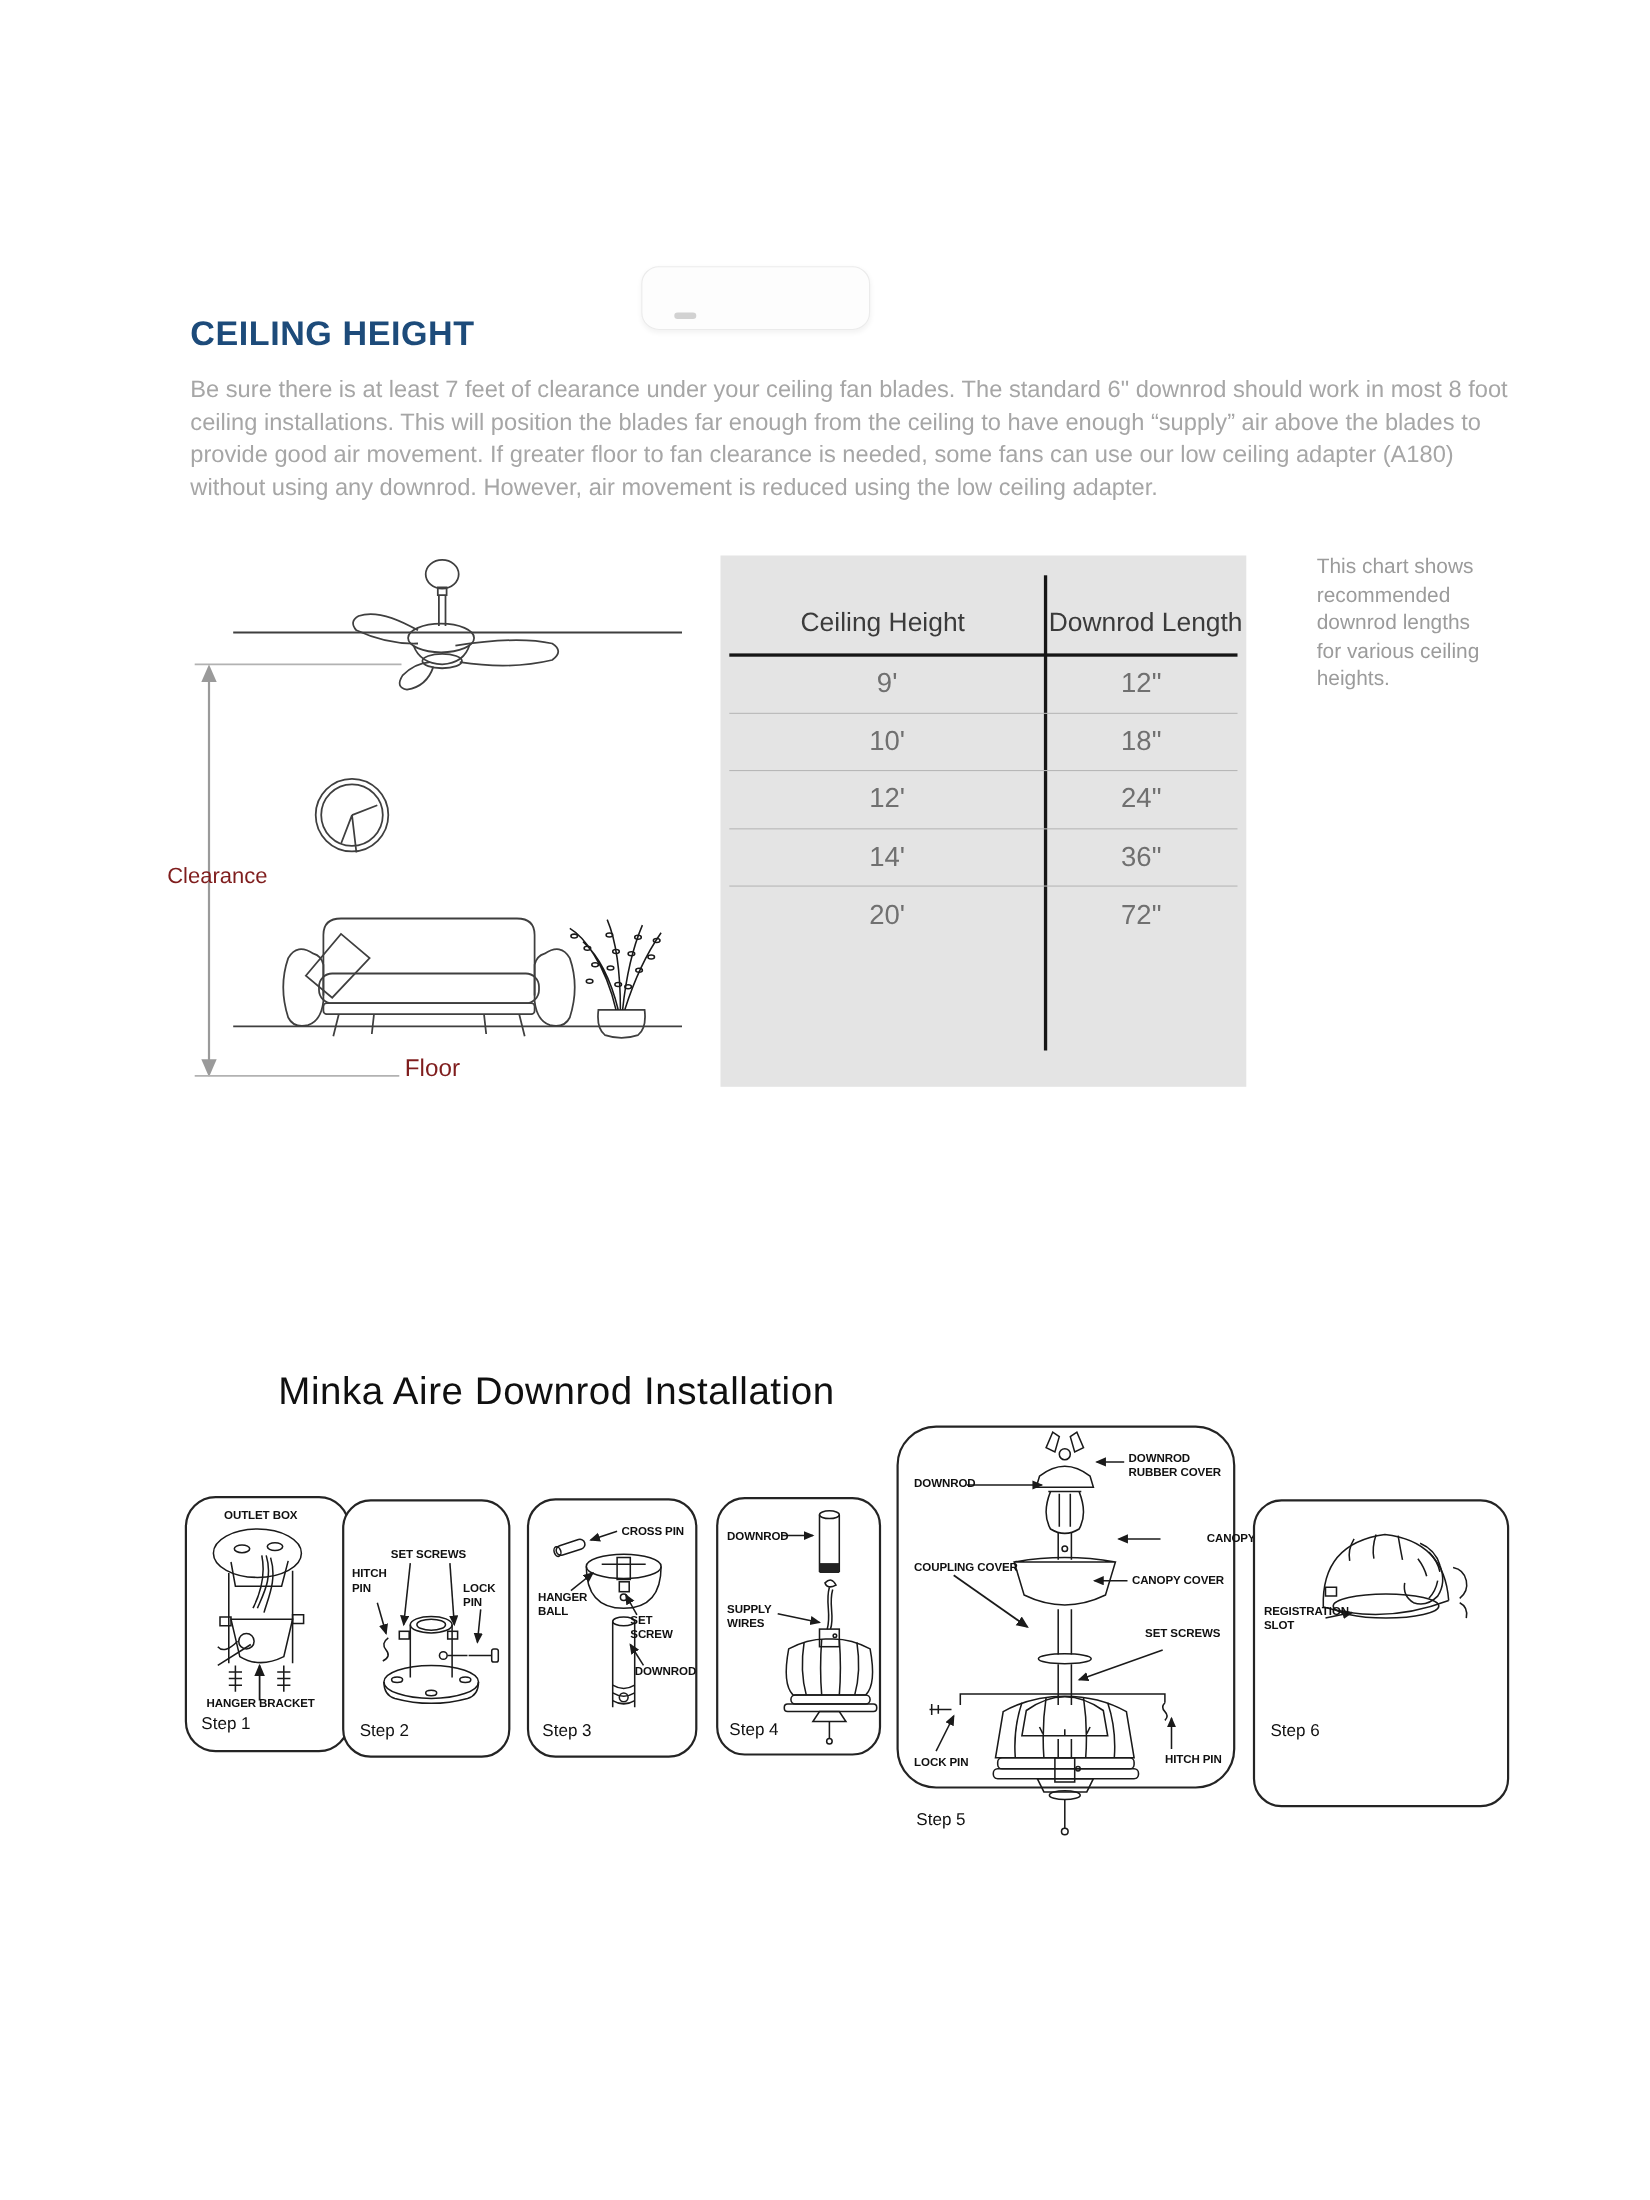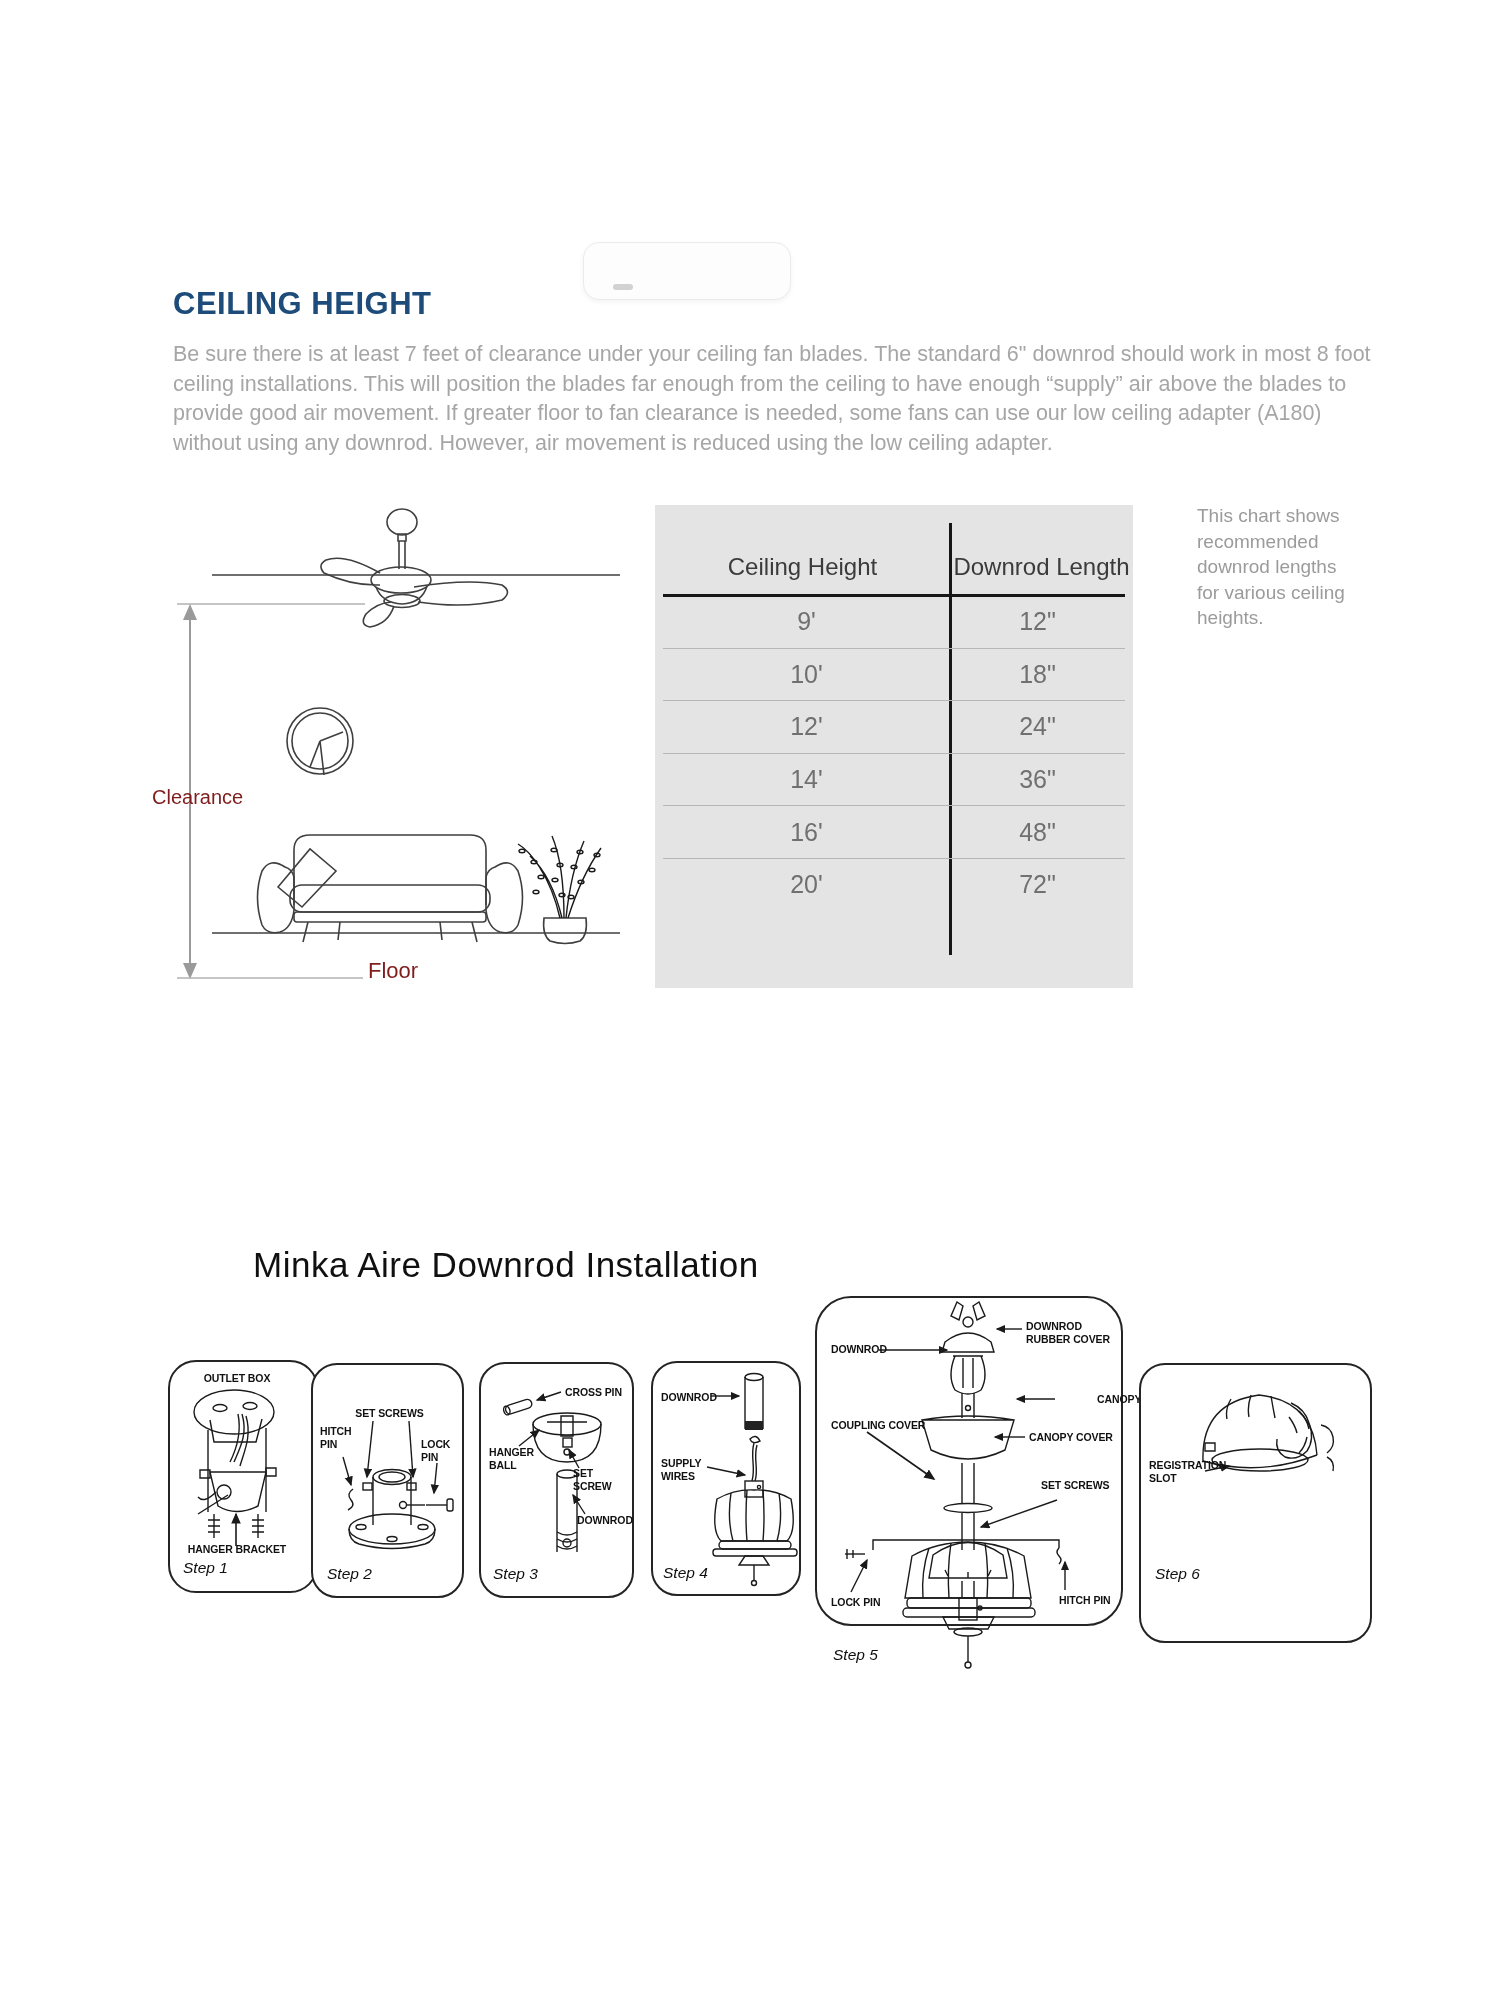--- a/index.html
+++ b/index.html
@@ -38,21 +38,21 @@
     line-height:25.5px;color:#9b9b9b;}
 
   
   .inst-title{position:absolute;left:253px;top:1245px;font-size:35px;color:#101010;
     letter-spacing:.5px;}
   .panel{position:absolute;background:#fff;border:2.5px solid #242424;border-radius:24px;
     box-sizing:border-box;}
   .panel svg{position:absolute;left:0;top:0;}
   .plabel{position:absolute;font-size:10.5px;font-weight:bold;color:#101010;
     line-height:1.2;letter-spacing:-0.1px;}
-  .caption{position:absolute;font-style:italic;font-size:15.5px;color:#101010;}
+  .caption{position:absolute;font-size:15.5px;color:#101010;}
   .art{stroke:#1a1a1a;fill:none;stroke-width:1.4;}
   .artg{stroke:#3f3f3f;fill:none;stroke-width:1.6;}
 </style>
 </head>
 <body>
 
 <div class="page">
 
   <div class="card-remnant">
     <div class="dash"></div>
@@ -140,24 +140,20 @@
         <span>10'</span>
         <span>18"</span>
       </div>
       <div class="t-row">
         <span>12'</span>
         <span>24"</span>
       </div>
       <div class="t-row">
         <span>14'</span>
         <span>36"</span>
-      </div>
-      <div class="t-row">
-        <span>16'</span>
-        <span>48"</span>
       </div>
       <div class="t-row">
         <span>20'</span>
         <span>72"</span>
       </div>
     </div>
   </div>
   <div class="table-note">This chart shows recommended downrod lengths for various ceiling heights.</div>
 
   <div class="inst-title">Minka Aire Downrod Installation</div>

